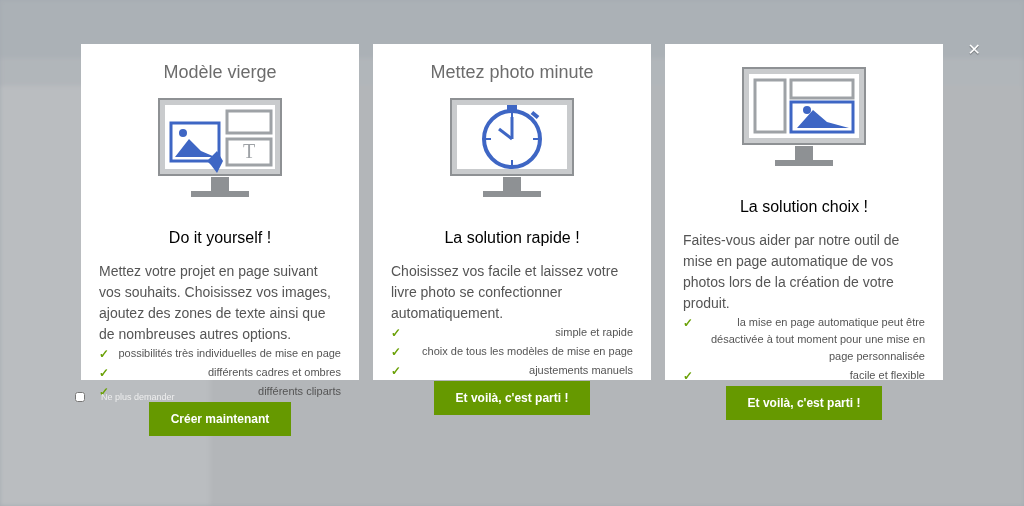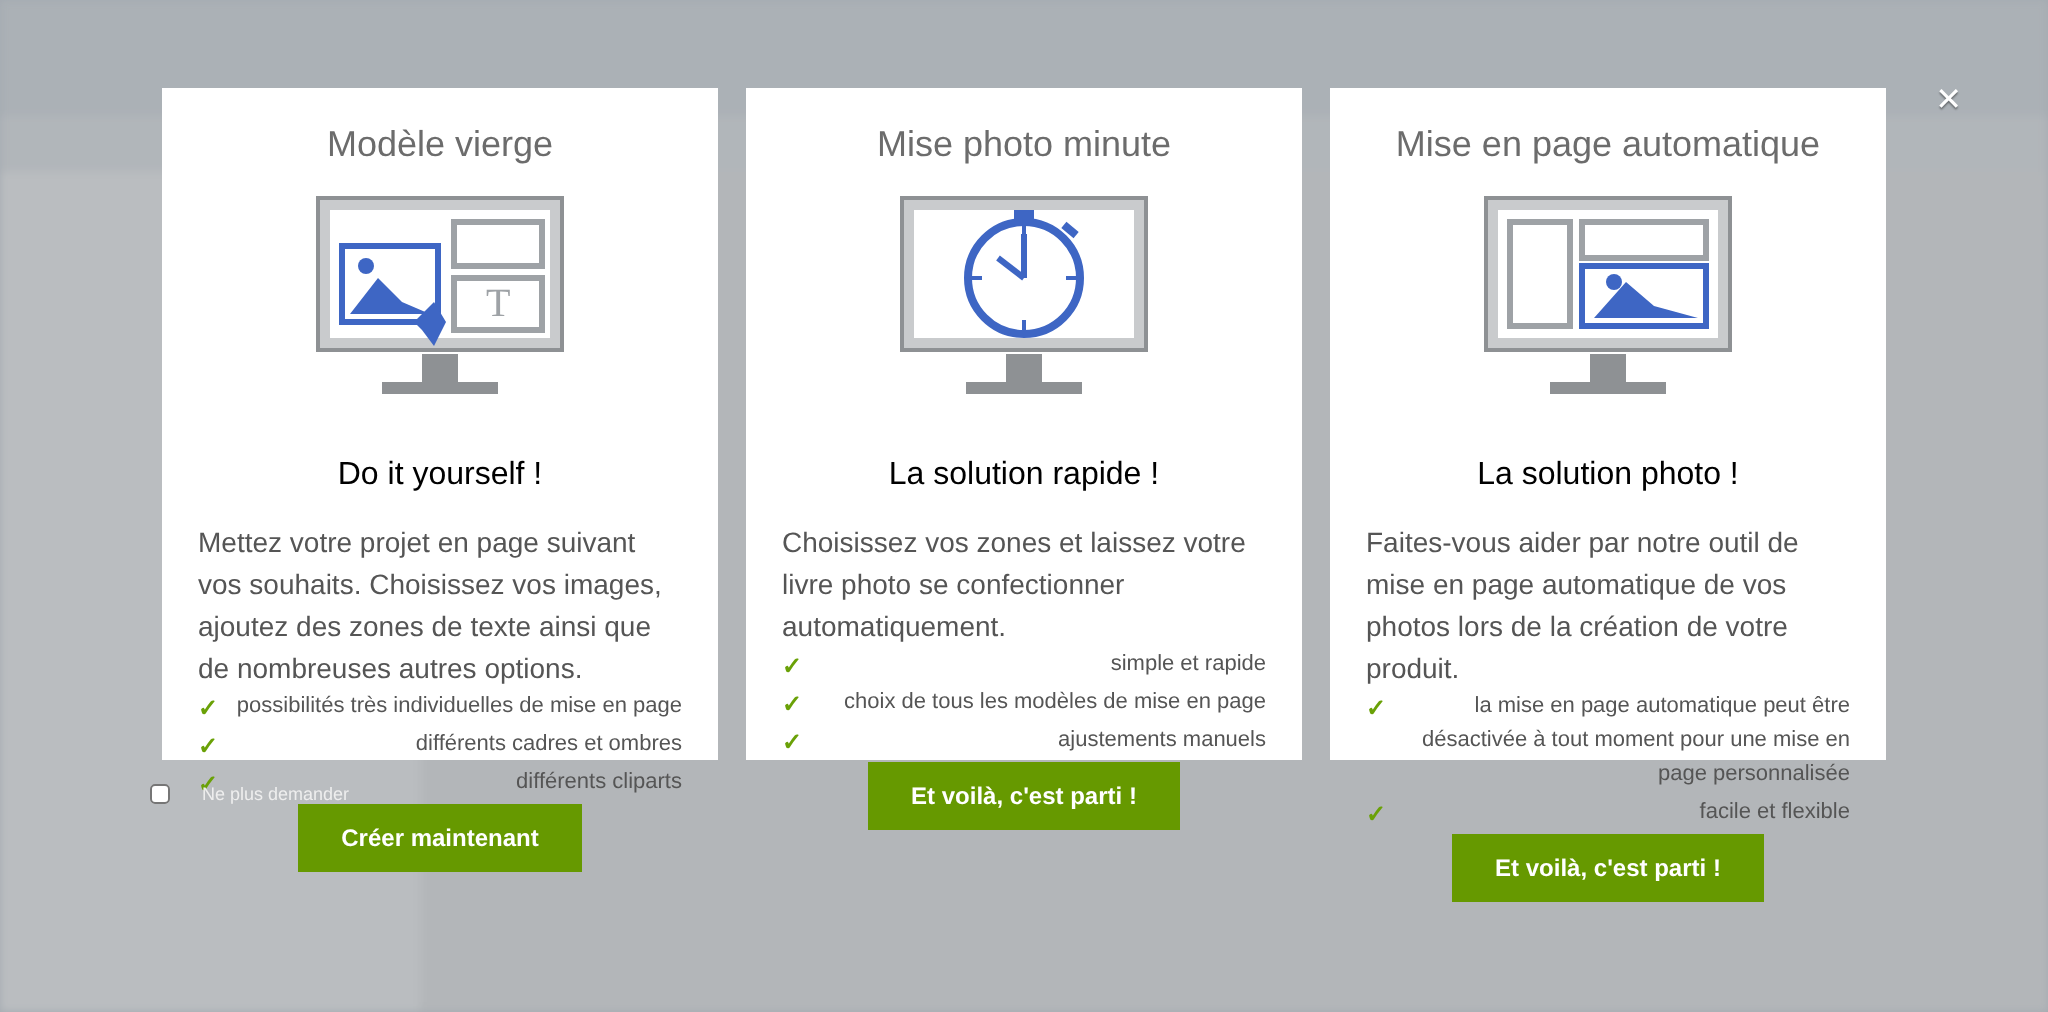--- a/index.html
+++ b/index.html
@@ -167,67 +167,66 @@
     <ul class="benefits">
       <li>possibilités très individuelles de mise en page</li>
       <li>différents cadres et ombres</li>
       <li>différents cliparts</li>
     </ul>
     <div class="spacer"></div>
     <button class="cta">Créer maintenant</button>
   </div>
 
   <div class="card">
-    <div class="title">Mise photo minute</div>
+    <div class="title">Mettez photo minute</div>
     <div class="graphic-wrap">
       <svg width="170" height="108" viewBox="0 0 170 108">
         <rect x="24" y="6" width="122" height="76" fill="#c9cbcd" stroke="#8e9194" stroke-width="2"></rect>
         <rect x="30" y="12" width="110" height="64" fill="#ffffff"></rect>
         <rect x="76" y="84" width="18" height="14" fill="#8e9194"></rect>
         <rect x="56" y="98" width="58" height="6" fill="#8e9194"></rect>
         <circle cx="85" cy="46" r="28" fill="none" stroke="#3e66c4" stroke-width="4"></circle>
         <rect x="80" y="12" width="10" height="6" fill="#3e66c4"></rect>
         <rect x="104" y="20" width="8" height="4" fill="#3e66c4" transform="rotate(40 108 22)"></rect>
         <line x1="85" y1="46" x2="85" y2="24" stroke="#3e66c4" stroke-width="3"></line>
         <line x1="85" y1="46" x2="72" y2="36" stroke="#3e66c4" stroke-width="3"></line>
         <g stroke="#3e66c4" stroke-width="2">
           <line x1="85" y1="20" x2="85" y2="25"></line>
           <line x1="85" y1="67" x2="85" y2="72"></line>
           <line x1="59" y1="46" x2="64" y2="46"></line>
           <line x1="106" y1="46" x2="111" y2="46"></line>
         </g>
       </svg>
     </div>
     <div class="subtitle">La solution rapide !</div>
-    <div class="desc">Choisissez vos zones et laissez votre livre photo se confectionner automatiquement.</div>
+    <div class="desc">Choisissez vos facile et laissez votre livre photo se confectionner automatiquement.</div>
     <ul class="benefits">
       <li>simple et rapide</li>
       <li>choix de tous les modèles de mise en page</li>
       <li>ajustements manuels</li>
     </ul>
     <div class="spacer"></div>
     <button class="cta">Et voilà, c'est parti !</button>
   </div>
 
   <div class="card">
-    <div class="title">Mise en page automatique</div>
     <div class="graphic-wrap">
       <svg width="170" height="108" viewBox="0 0 170 108">
         <rect x="24" y="6" width="122" height="76" fill="#c9cbcd" stroke="#8e9194" stroke-width="2"></rect>
         <rect x="30" y="12" width="110" height="64" fill="#ffffff"></rect>
         <rect x="76" y="84" width="18" height="14" fill="#8e9194"></rect>
         <rect x="56" y="98" width="58" height="6" fill="#8e9194"></rect>
         <rect x="36" y="18" width="30" height="52" fill="none" stroke="#9ea2a6" stroke-width="3"></rect>
         <rect x="72" y="18" width="62" height="18" fill="none" stroke="#9ea2a6" stroke-width="3"></rect>
         <rect x="72" y="40" width="62" height="30" fill="#ffffff" stroke="#3e66c4" stroke-width="3"></rect>
         <polygon points="78,66 94,48 108,60 130,66" fill="#3e66c4"></polygon>
         <circle cx="88" cy="48" r="4" fill="#3e66c4"></circle>
       </svg>
     </div>
-    <div class="subtitle">La solution photo !</div>
+    <div class="subtitle">La solution choix !</div>
     <div class="desc">Faites-vous aider par notre outil de mise en page automatique de vos photos lors de la création de votre produit.</div>
     <ul class="benefits">
       <li>la mise en page automatique peut être désactivée à tout moment pour une mise en page personnalisée</li>
       <li>facile et flexible</li>
     </ul>
     <div class="spacer"></div>
     <button class="cta">Et voilà, c'est parti !</button>
   </div>
 
   <label class="dont-ask">

